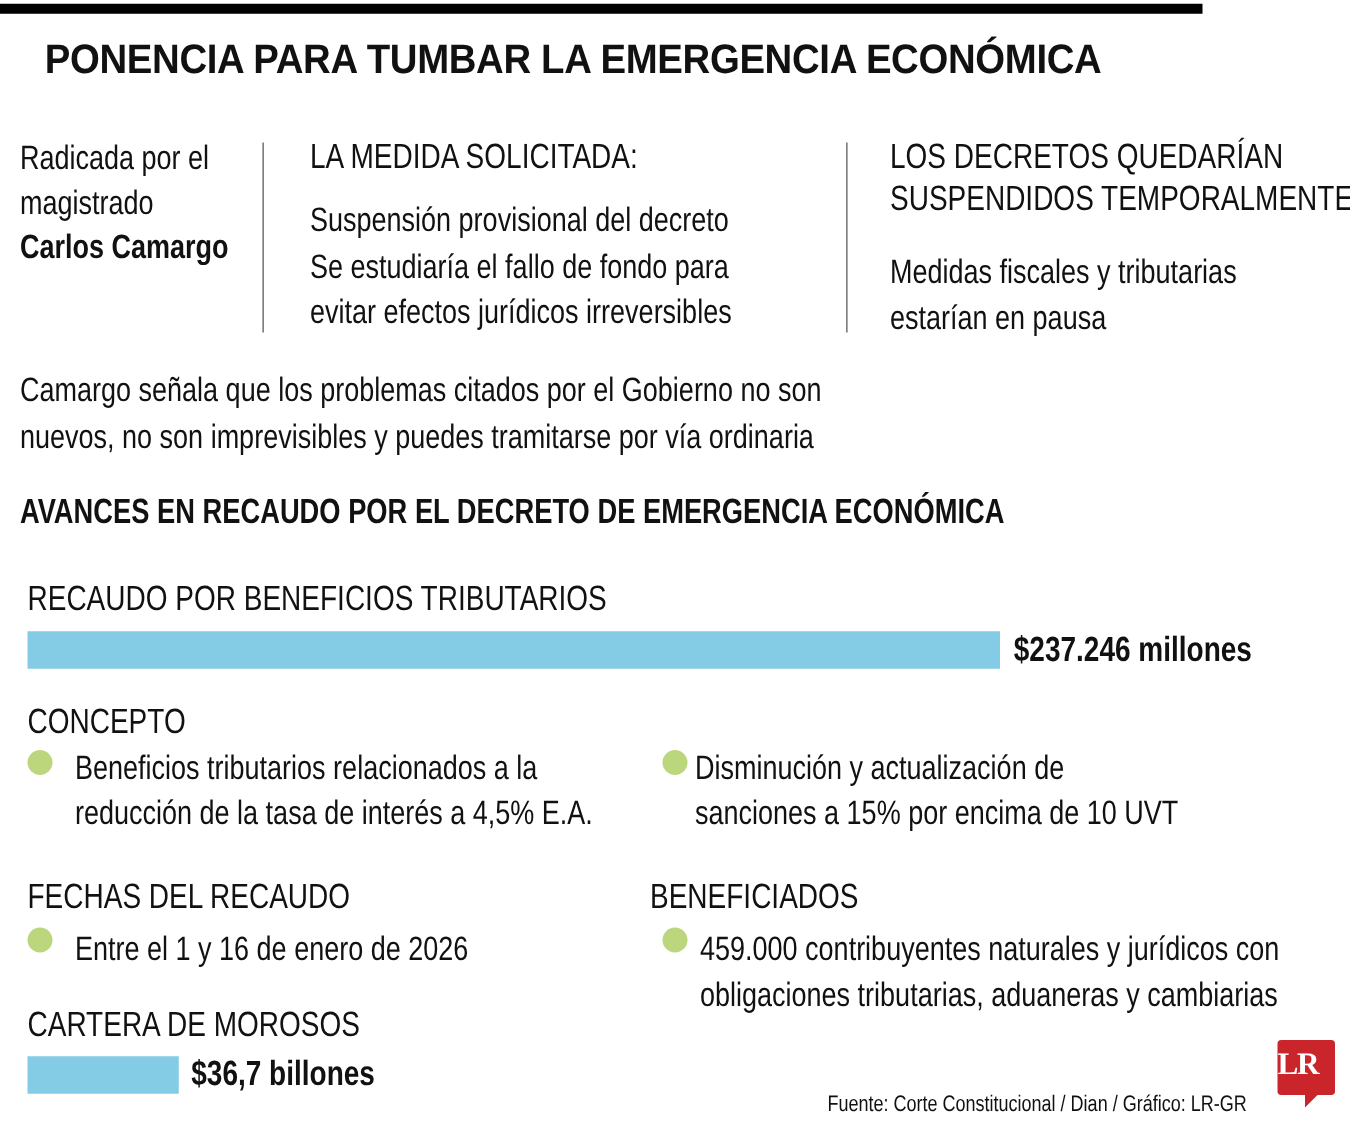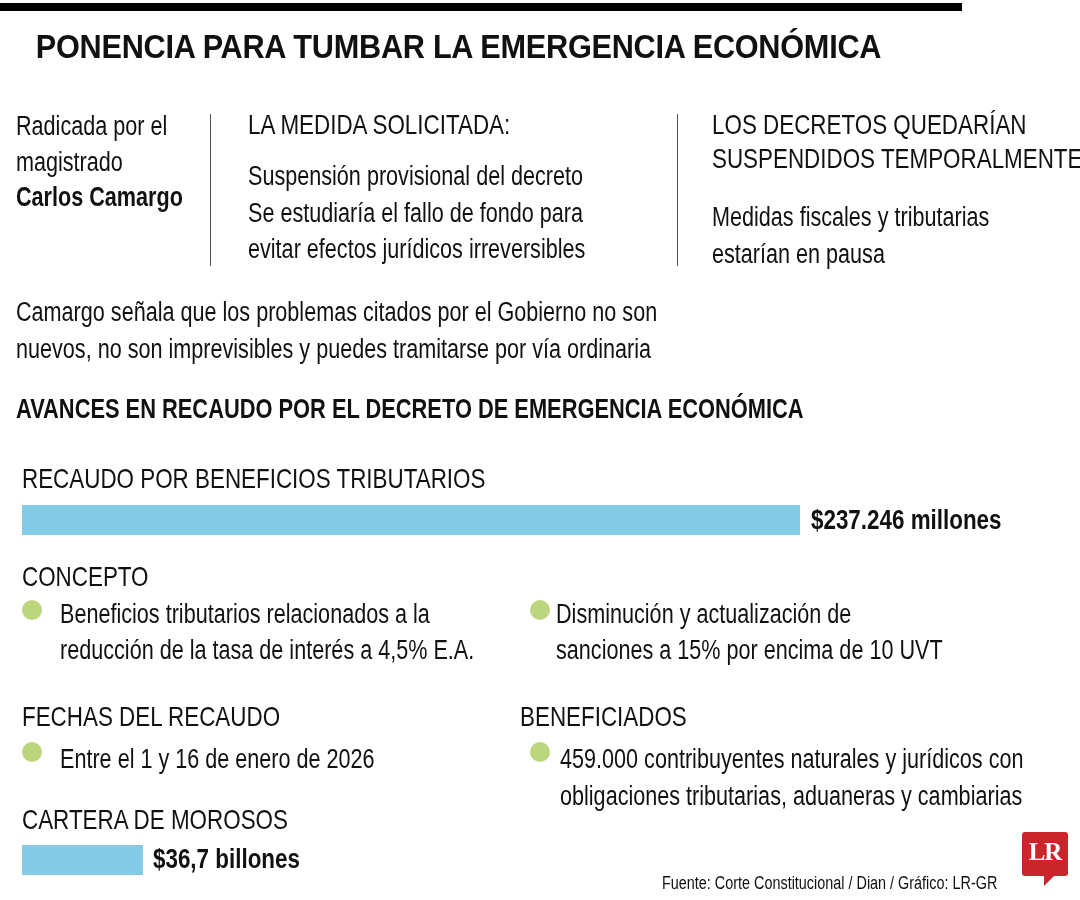--- a/index.html
+++ b/index.html
@@ -15,21 +15,21 @@
   .bold-s { font-weight: bold; }
   .head { font-size: 28px; line-height: 34px; transform: scaleX(0.80); transform-origin: left top; white-space: nowrap; }
   .head-b { font-size: 28px; line-height: 34px; font-weight: bold; transform: scaleX(0.78); transform-origin: left top; white-space: nowrap; }
   .vline { width: 1px; background: #555; }
   .bar { background: #84cce5; }
   .dot { width: 20px; height: 20px; border-radius: 50%; background: #bcd67e; }
   .value { font-weight: bold; font-size: 28px; transform: scaleX(0.80); transform-origin: left top; white-space: nowrap; }
   .source { font-size: 18px; transform: scaleX(0.80); transform-origin: left top; white-space: nowrap; }
   .logo { left: 1022px; top: 832px; width: 46px; height: 44px; background: #c9252a; border-radius: 3px; }
   .logo-tail { left: 1044px; top: 874px; width: 0; height: 0; border-left: 0 solid transparent; border-right: 12px solid transparent; border-top: 12px solid #c9252a; }
-  .logo-text { position: absolute; left: 0; top: 6px; width: 46px; text-align: center; color: #fff; font-family: "Liberation Serif", "DejaVu Serif", serif; font-weight: bold; font-size: 25px; letter-spacing: -1px; }
+  .logo-text { position: absolute; left: 0; top: 6px; width: 30px; text-align: center; color: #fff; font-family: "Liberation Serif", "DejaVu Serif", serif; font-weight: bold; font-size: 25px; letter-spacing: -1px; }
 </style>
 </head>
 <body>
 
 <div class="abs topbar"></div>
 
 <div class="abs title">PONENCIA PARA TUMBAR LA EMERGENCIA ECONÓMICA</div>
 
 <div class="abs light" style="left:16px; top:108px;">Radicada por el</div>
 <div class="abs light" style="left:16px; top:144px;">magistrado</div>

